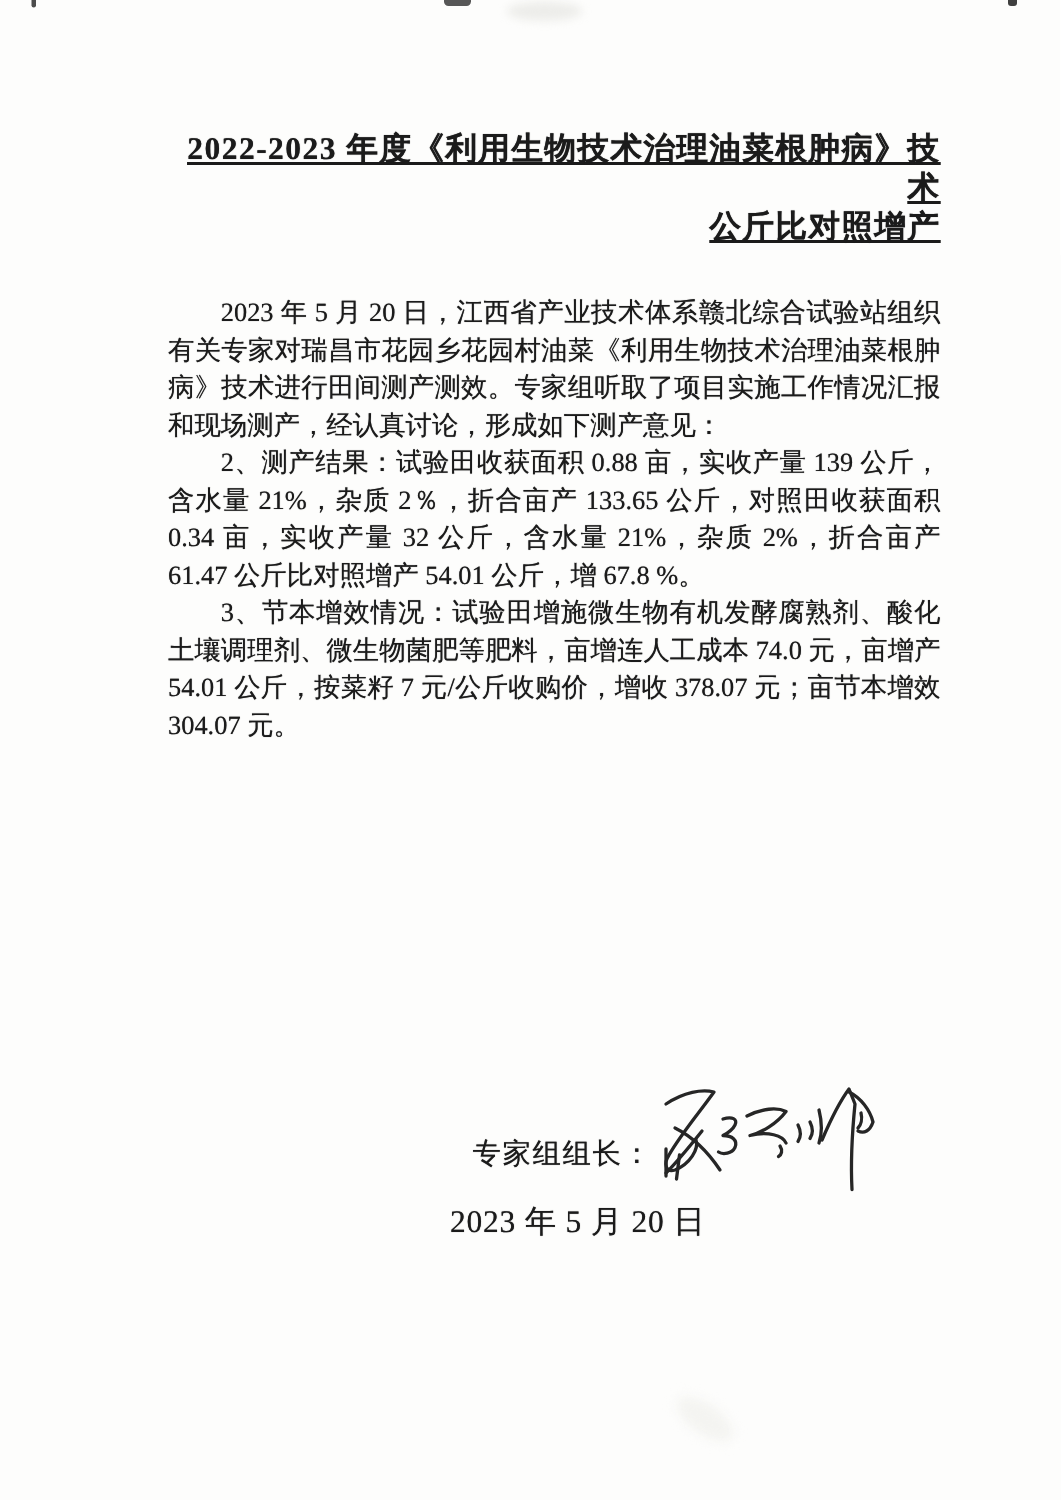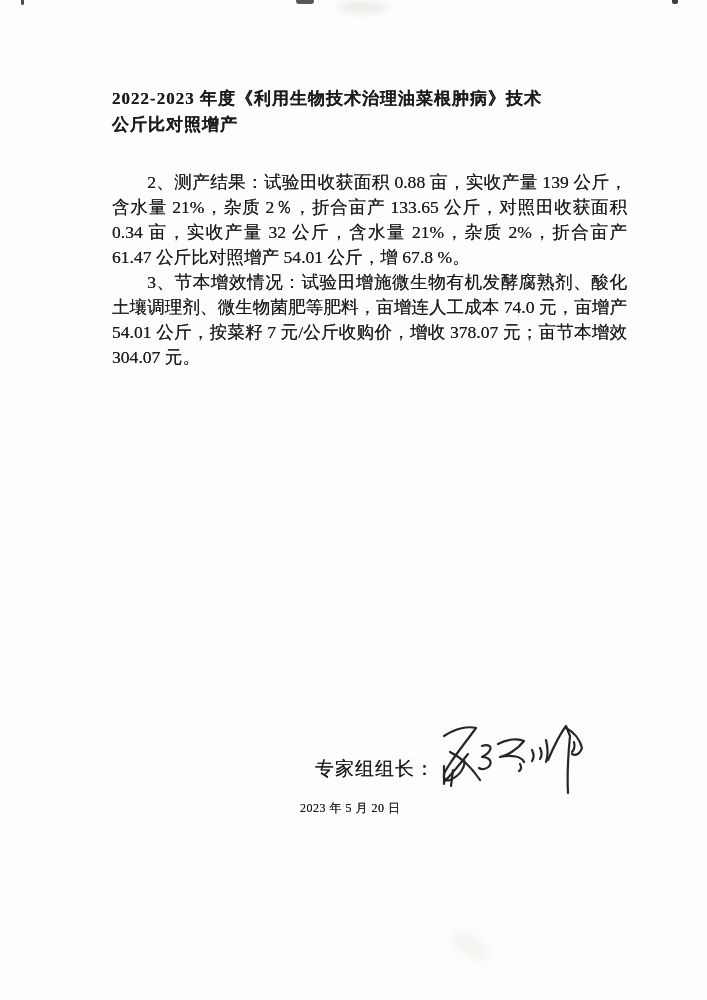--- a/index.html
+++ b/index.html
@@ -15,26 +15,27 @@
   
   .artifact { position: absolute; }
   .a-topleft   { left: 21px;  top: 0; width: 3px;  height: 5px;  background: #4c4c4c; border-radius: 0 0 2px 2px; }
   .a-topmid    { left: 296px; top: 0; width: 18px; height: 4px;  background: #575757; border-radius: 0 0 3px 3px; filter: blur(0.4px); }
   .a-topsmudge { left: 338px; top: 1px; width: 50px; height: 13px; background: #ededea; border-radius: 50%; filter: blur(3px); }
   .a-topright  { left: 672px; top: 0; width: 6px;  height: 4px;  background: #3f3f3f; border-radius: 0 0 2px 2px; }
   .a-botsmudge { left: 448px; top: 936px; width: 44px; height: 20px; background: #f4f4f1; border-radius: 50%; filter: blur(4px); transform: rotate(35deg); }
 
   .doc-title {
     margin: 86px 80px 0 112px;
-    text-align: left;
+    text-align: right;
     font-weight: bold;
-    font-size: 17px;
+    font-size: 21px;
     line-height: 26px;
     letter-spacing: 1px;
     text-shadow: 0 0 0.5px rgba(20,20,20,0.85);
+    text-decoration: underline;
   }
   .doc-body {
     margin: 32px 80px 0 112px;
     font-size: 17.6px;
     line-height: 25px;
     text-align: justify;
     text-justify: inter-ideograph;
     text-shadow: 0 0 0.5px rgba(25,25,25,0.8);
   }
   .doc-body p { margin: 0; text-indent: 2em; }
@@ -58,21 +59,21 @@
     fill: none;
     stroke: #262626;
     stroke-width: 2.2;
     stroke-linecap: round;
     stroke-linejoin: round;
   }
   .doc-date {
     position: absolute;
     left: 300px;
     top: 800px;
-    font-size: 12px;
+    font-size: 21px;
     letter-spacing: 0.5px;
     text-shadow: 0 0 0.5px rgba(25,25,25,0.8);
   }
 </style>
 </head>
 <body>
 
 <div class="page">
 
   <div class="artifact a-topleft"></div>
@@ -80,20 +81,21 @@
   <div class="artifact a-topsmudge"></div>
   <div class="artifact a-topright"></div>
   <div class="artifact a-botsmudge"></div>
 
   <div class="doc-title">
     <div>2022-2023 年度《利用生物技术治理油菜根肿病》技术</div>
     <div>公斤比对照增产</div>
   </div>
 
   <div class="doc-body">
+    <p>2023 年 5 月 20 日，江西省产业技术体系赣北综合试验站组织有关专家对瑞昌市花园乡花园村油菜《利用生物技术治理油菜根肿病》技术进行田间测产测效。专家组听取了项目实施工作情况汇报和现场测产，经认真讨论，形成如下测产意见：</p>
     <p>2、测产结果：试验田收获面积 0.88 亩，实收产量 139 公斤，含水量 21%，杂质 2％，折合亩产 133.65 公斤，对照田收获面积 0.34 亩，实收产量 32 公斤，含水量 21%，杂质 2%，折合亩产 61.47 公斤比对照增产 54.01 公斤，增 67.8 %。</p>
     <p>3、节本增效情况：试验田增施微生物有机发酵腐熟剂、酸化土壤调理剂、微生物菌肥等肥料，亩增连人工成本 74.0 元，亩增产 54.01 公斤，按菜籽 7 元/公斤收购价，增收 378.07 元；亩节本增效 304.07 元。</p>
   </div>
 
   <div class="sig-label">专家组组长：</div>
 
   <svg class="signature-svg" viewBox="0 0 156 84" aria-hidden="true">
 
     <path d="M12,20 C24,12 36,10 44,12 C34,26 22,40 14,54 C10,60 12,66 18,64 C28,60 34,50 32,44"></path>
     <path d="M18,36 C30,42 40,52 48,64"></path>

